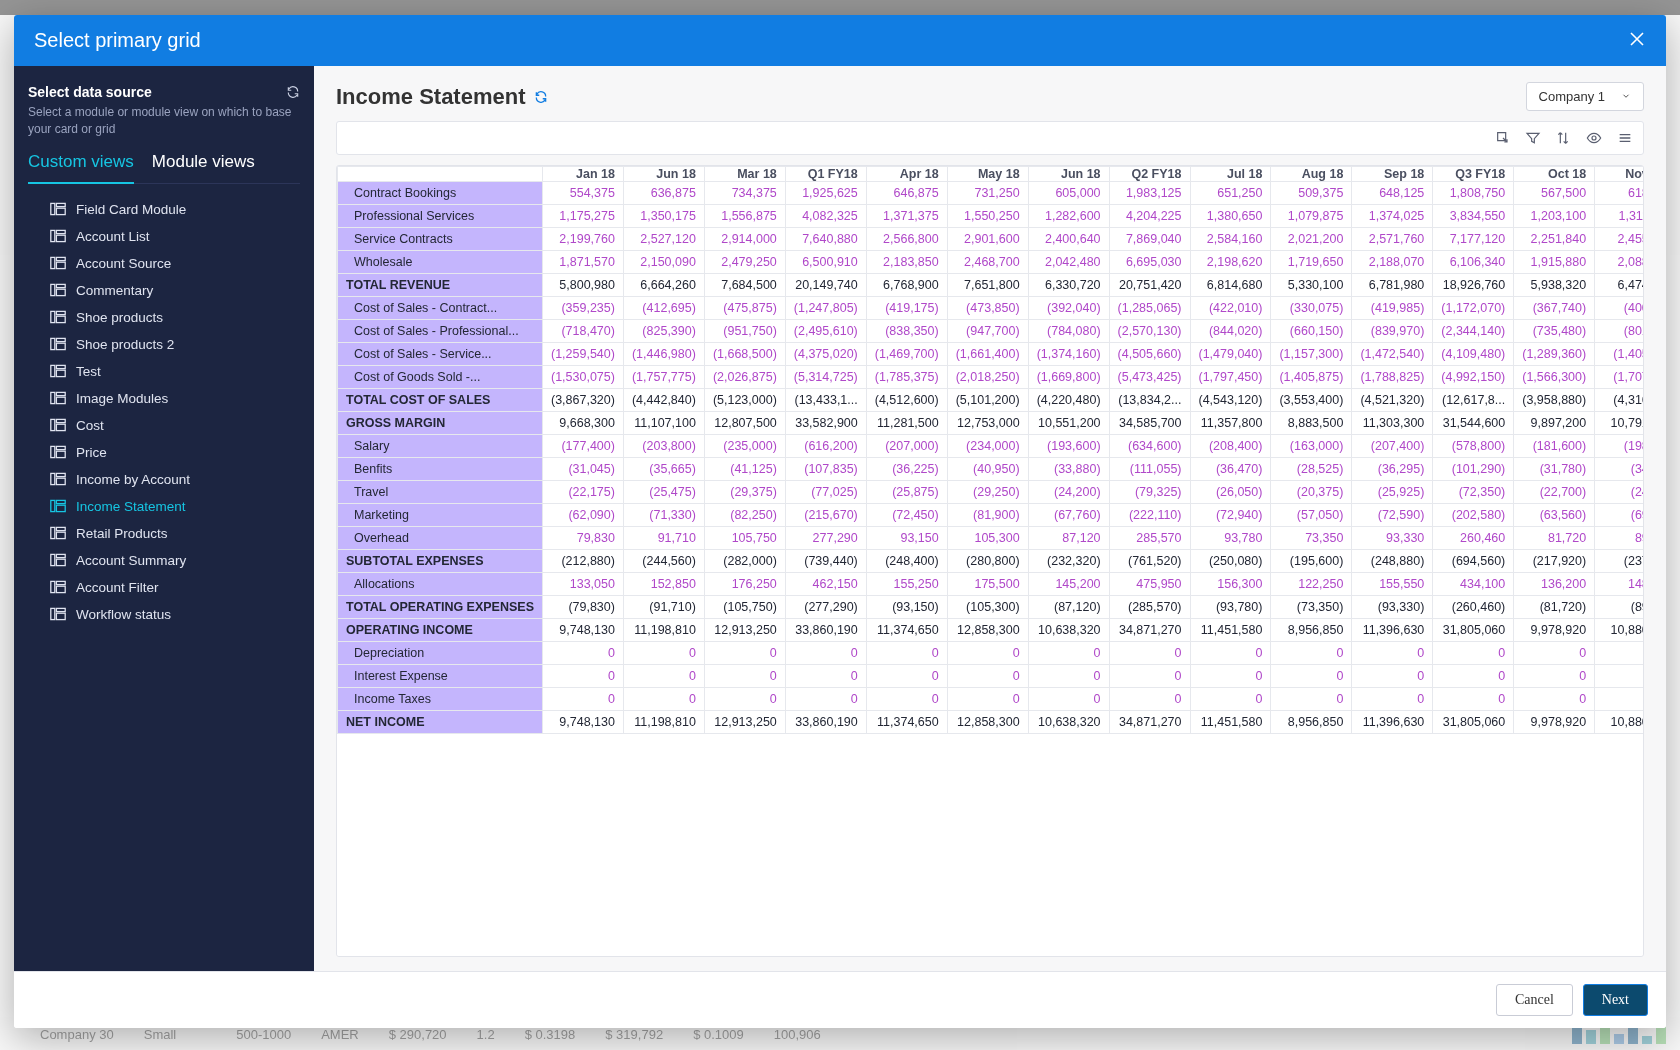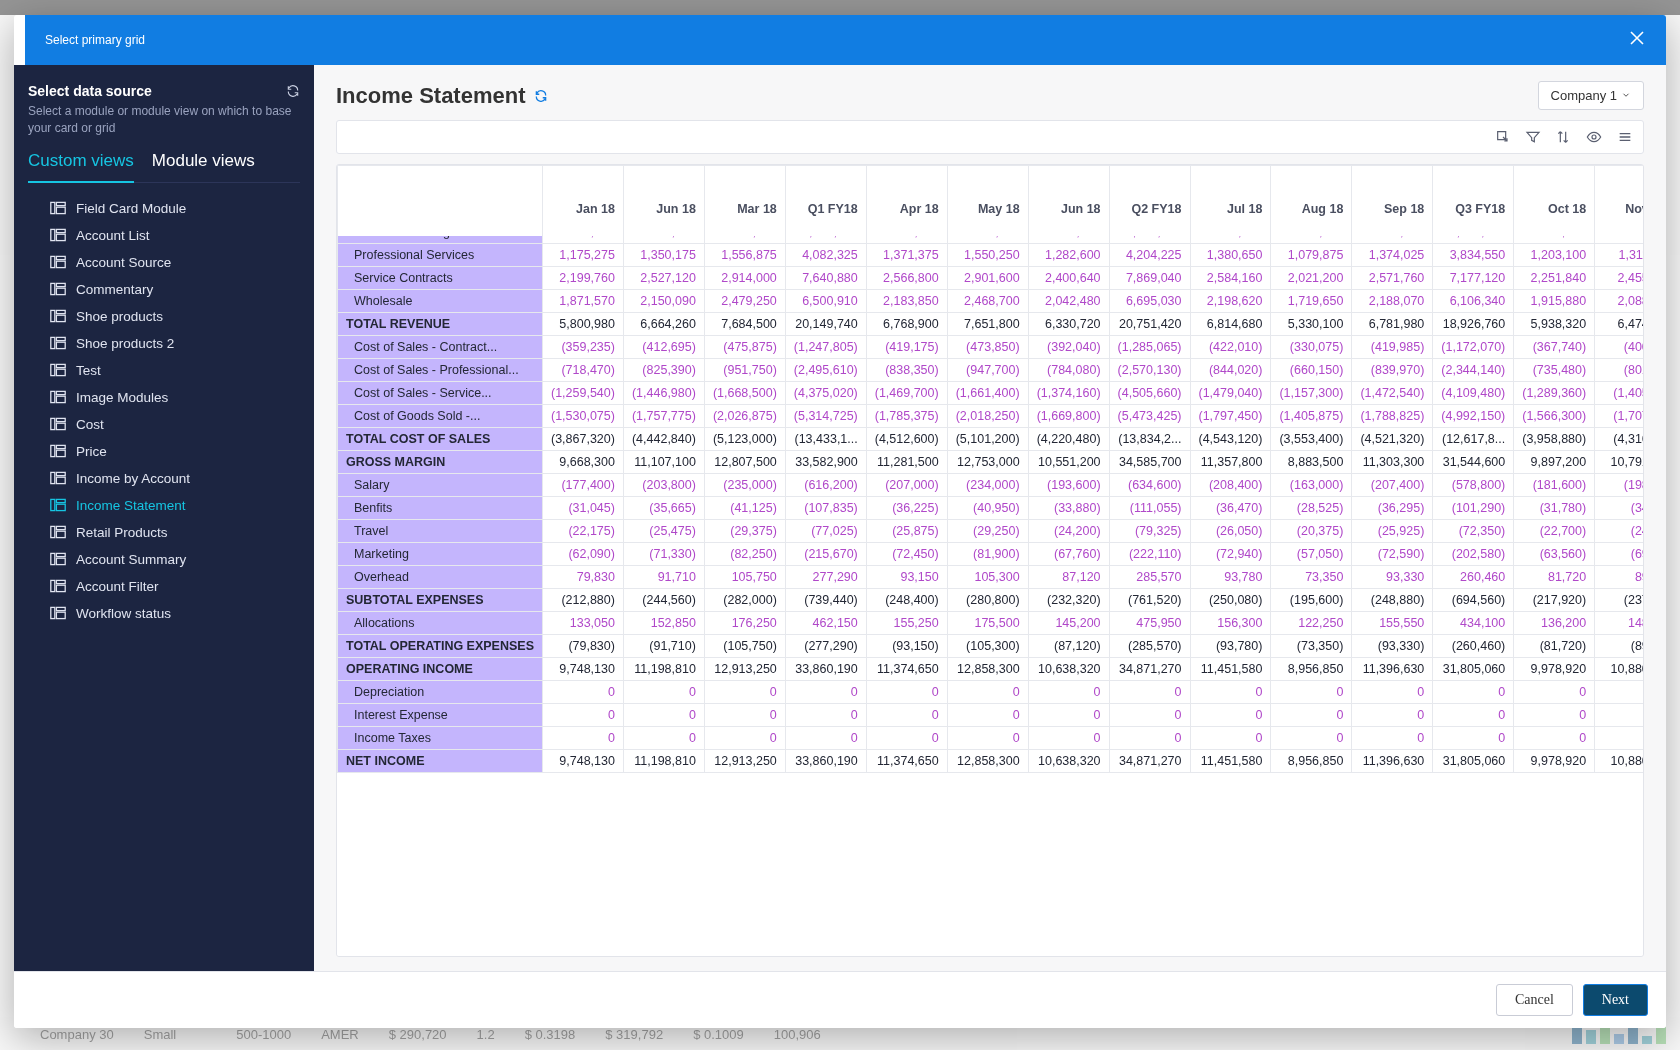--- a/index.html
+++ b/index.html
@@ -64,26 +64,25 @@
   display: flex;
   flex-direction: column;
   border-radius: 3px;
   overflow: hidden;
 }
 
 .modal-header {
   background: #117de2;
   color: #fff;
   padding: 14px 20px;
-  font-size: 12px;
+  font-size: 20px;
   font-weight: 400;
   display: flex;
   align-items: center;
   justify-content: space-between;
-  margin-left: 11px;
 }
 .modal-header .close {
   font-size: 22px;
   cursor: pointer;
   font-weight: 300;
   line-height: 1;
 }
 
 .modal-body {
   flex: 1;
@@ -197,21 +196,21 @@
 .sync-icon { color: #117de2; }
 .entity-picker {
   background: #fff;
   border: 1px solid #d3d6de;
   border-radius: 3px;
   padding: 6px 12px;
   font-size: 13px;
   cursor: pointer;
   display: flex;
   align-items: center;
-  gap: 4px;
+  gap: 16px;
   color:#333;
 }
 
 .toolbar {
   background: #fff;
   border: 1px solid #e2e4ea;
   border-radius: 3px;
   margin: 0 22px 10px;
   padding: 8px 10px;
   display: flex;
@@ -238,22 +237,22 @@
   border: 1px solid #e6e8ed;
   padding: 4px 8px;
   white-space: nowrap;
 }
 table.grid thead th {
   background: #fff;
   font-weight: 600;
   color: #4a4f60;
   text-align: right;
   position: sticky;
-  top: 16px;
-  padding: 20px 8px;
+  top: 0;
+  padding: 0 8px;
 }
 table.grid thead th:first-child { text-align: left; min-width: 195px; position: sticky; left:0; z-index:3; background:#fff;}
 table.grid tbody th {
   text-align: left;
   font-weight: 400;
   background: #c4b5fd;
   color: #232735;
   position: sticky;
   left: 0;
   z-index:2;

